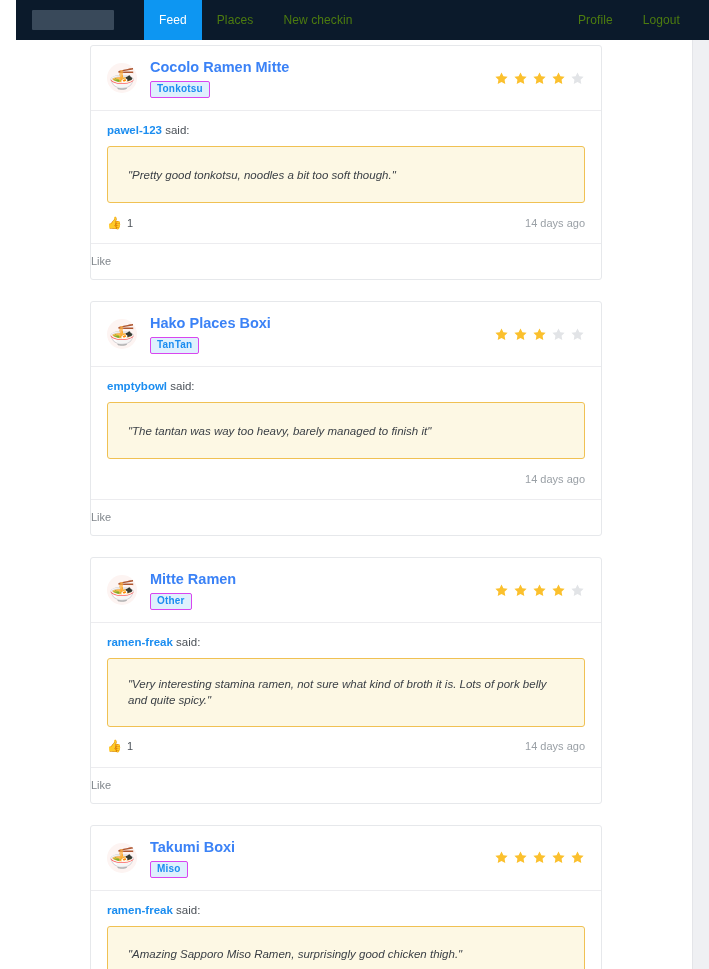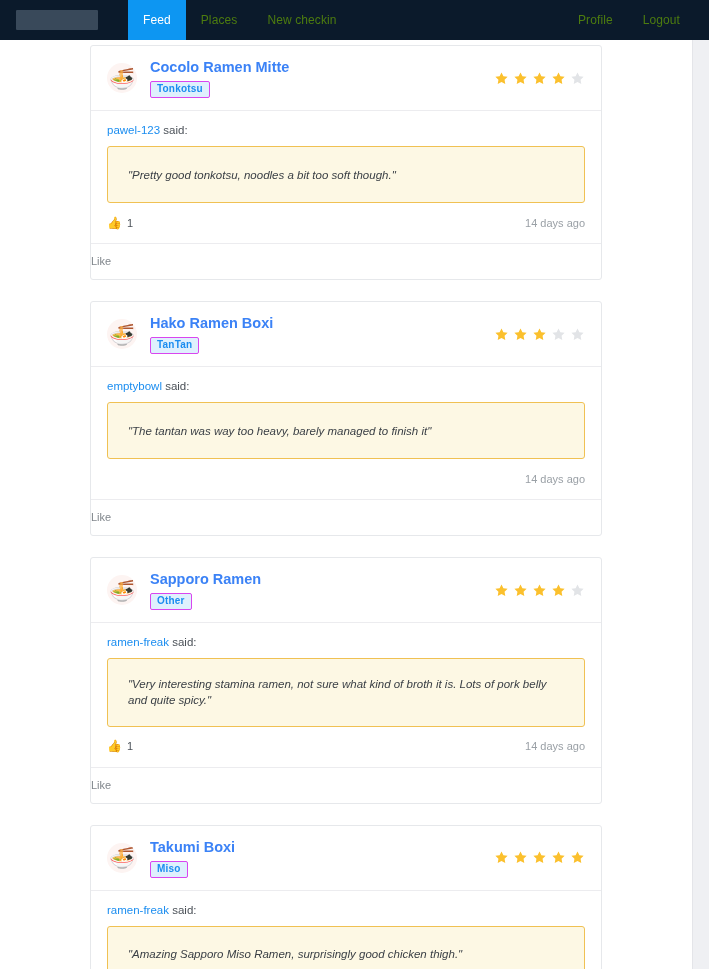--- a/index.html
+++ b/index.html
@@ -13,20 +13,21 @@
     font-family: "Liberation Sans", sans-serif;
   }
 
   
   .viewport {
     position: relative;
     width: 709px;
     height: 969px;
     background: #ffffff;
     overflow: hidden;
+    padding-left: 16px;
   }
   .scrollbar-track {
     position: absolute;
     top: 0; right: 0;
     width: 17px;
     height: 969px;
     background: #eff0f3;
     border-left: 1px solid #e4e5e9;
   }
   .scrollbar-thumb {
@@ -170,21 +171,21 @@
   .card-body {
     padding: 13px 16px 9px 16px;
   }
   .said-line {
     font-size: 11.5px;
     color: #4b5158;
     margin-bottom: 10px;
   }
   .said-user {
     color: #1b8df0;
-    font-weight: normal;
+    font-weight: bold;
   }
   .quote {
     background: #fdf8e4;
     border: 1px solid #f0c153;
     border-radius: 3px;
     padding: 17px 20px;
     min-height: 57px;
     display: flex;
     align-items: center;
     font-size: 11.5px;
@@ -283,21 +284,21 @@
               </div>
               <span class="timestamp">14 days ago</span>
             </div>
           </div>
           <div class="card-foot">Like</div>
         </div>
         <div class="card">
           <div class="card-head">
             <div class="avatar">🍜</div>
             <div class="head-text">
-              <div class="place-name">Hako Ramen Boxi</div>
+              <div class="place-name">Hako Places Boxi</div>
               <span class="badge">TanTan</span>
             </div>
             <div class="stars">
               <svg class="star" viewBox="0 0 24 24">
                 <path fill="#fbc02d" d="M12 2.2l3.03 6.14 6.77.99-4.9 4.78 1.16 6.75L12 17.66l-6.06 3.2 1.16-6.75-4.9-4.78 6.77-.99z"></path>
               </svg>
               <svg class="star" viewBox="0 0 24 24">
                 <path fill="#fbc02d" d="M12 2.2l3.03 6.14 6.77.99-4.9 4.78 1.16 6.75L12 17.66l-6.06 3.2 1.16-6.75-4.9-4.78 6.77-.99z"></path>
               </svg>
               <svg class="star" viewBox="0 0 24 24">
@@ -317,21 +318,21 @@
             <div class="meta-row">
               <span class="timestamp">14 days ago</span>
             </div>
           </div>
           <div class="card-foot">Like</div>
         </div>
         <div class="card">
           <div class="card-head">
             <div class="avatar">🍜</div>
             <div class="head-text">
-              <div class="place-name">Sapporo Ramen</div>
+              <div class="place-name">Mitte Ramen</div>
               <span class="badge">Other</span>
             </div>
             <div class="stars">
               <svg class="star" viewBox="0 0 24 24">
                 <path fill="#fbc02d" d="M12 2.2l3.03 6.14 6.77.99-4.9 4.78 1.16 6.75L12 17.66l-6.06 3.2 1.16-6.75-4.9-4.78 6.77-.99z"></path>
               </svg>
               <svg class="star" viewBox="0 0 24 24">
                 <path fill="#fbc02d" d="M12 2.2l3.03 6.14 6.77.99-4.9 4.78 1.16 6.75L12 17.66l-6.06 3.2 1.16-6.75-4.9-4.78 6.77-.99z"></path>
               </svg>
               <svg class="star" viewBox="0 0 24 24">

